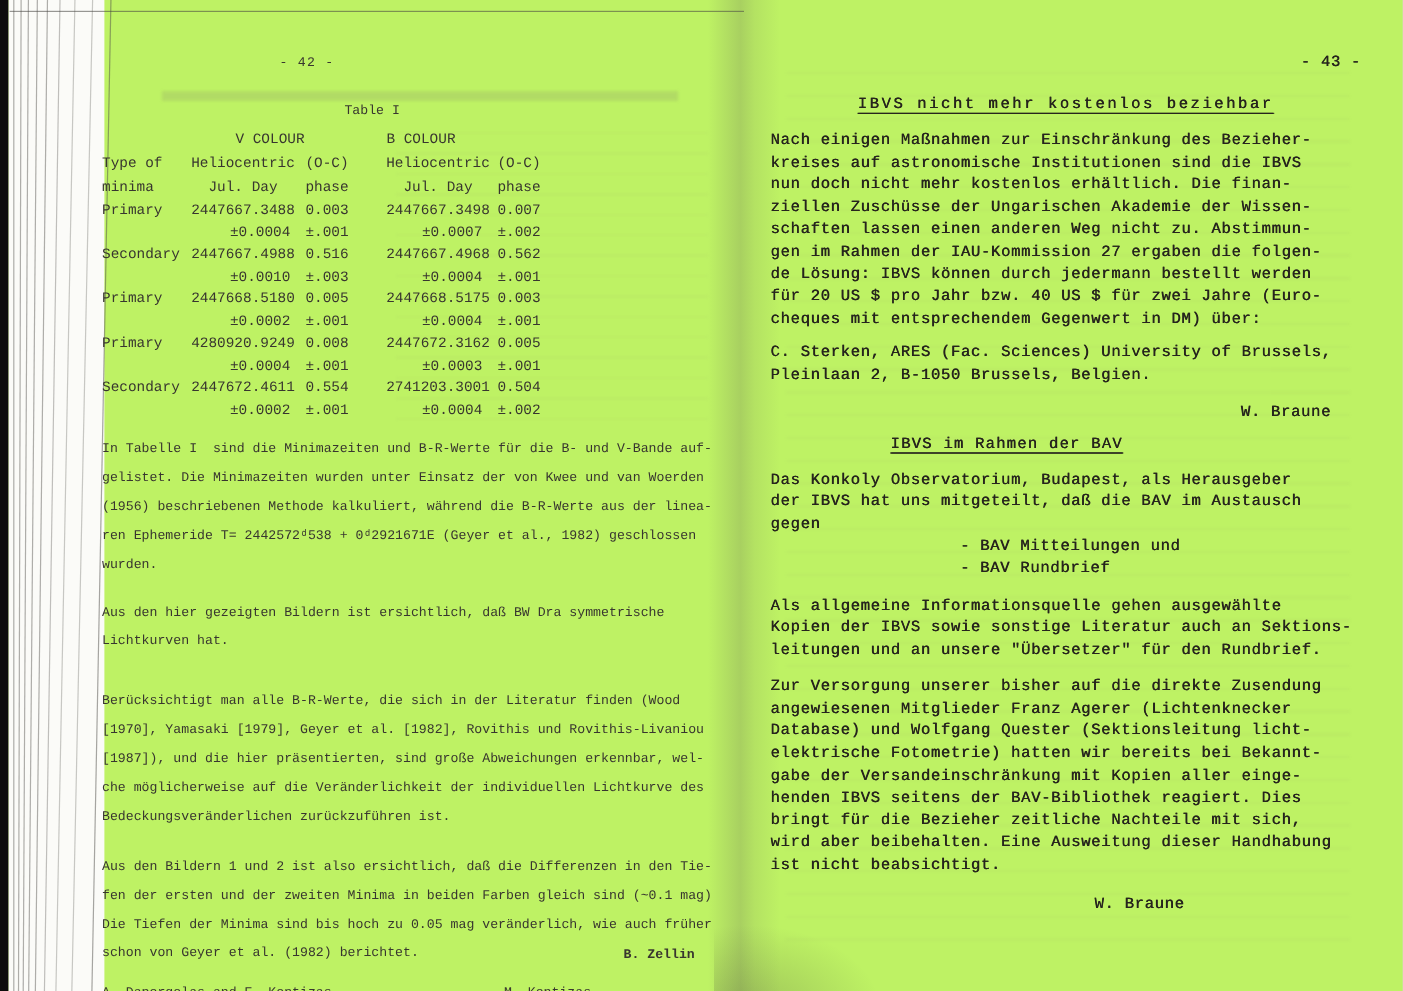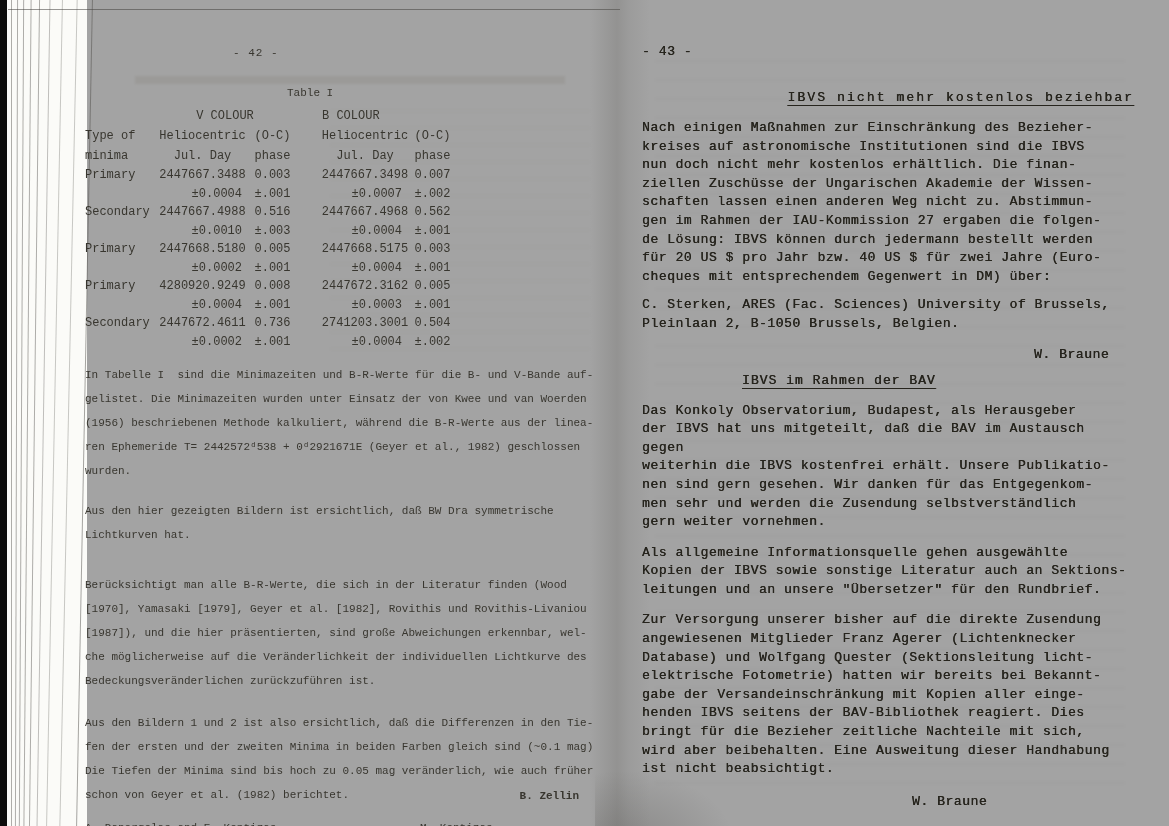--- a/index.html
+++ b/index.html
@@ -1,16 +1,16 @@
 <!DOCTYPE html>
 <html><head>
 <meta charset="utf-8">
 <style>
   html,body{margin:0;padding:0;background:#d8d6d2;}
-  .scan{position:relative;width:1169px;height:826px;background:#a3a3a3;overflow:hidden;
+  .scan{position:relative;width:1169px;height:826px;background:#bef264;overflow:hidden;
         font-family:"Liberation Mono","DejaVu Sans Mono","DejaVu Sans",monospace;color:#34322c;}
   
   .spine{position:absolute;left:0;top:0;width:7px;height:826px;background:#0d0d0c;}
   .edge-area{position:absolute;left:7px;top:0;width:80px;height:826px;background:#fbfbf8;}
   .edge-lines i{position:absolute;top:-6px;width:1px;height:840px;background:rgba(80,78,74,.45);display:block;}
   .edge-lines i:nth-child(1){left:11px;}
   .edge-lines i:nth-child(2){left:16px;transform:rotate(.15deg);}
   .edge-lines i:nth-child(3){left:21px;transform:rotate(.3deg);}
   .edge-lines i:nth-child(4){left:27px;transform:rotate(.5deg);}
   .edge-lines i:nth-child(5){left:34px;transform:rotate(.7deg);}
@@ -46,23 +46,23 @@
   .para{margin-top:16px;}
   .para.first{margin-top:12px;}
   .para.p3{margin-top:26px;}
   .para.p4{margin-top:18px;}
   .sig-left{margin-top:-21px;text-align:right;padding-right:18px;font-weight:bold;line-height:21px;}
   .addresses{display:flex;margin-top:14px;font-size:11px;line-height:15.5px;}
   .addr-l{width:335px;}
   
   .page.right{left:642px;width:492px;font-size:13px;letter-spacing:.55px;line-height:18.6px;
               color:#26241d;text-shadow:.35px 0 0 currentColor;}
-  .pagenum43{margin-top:44px;text-align:left;line-height:15px;}
+  .pagenum43{margin-top:44px;text-align:right;line-height:15px;}
   .rh{text-decoration:underline;text-underline-offset:4px;text-decoration-thickness:1px;}
-  .h1{margin-top:30px;text-align:right;letter-spacing:2.1px;line-height:18px;}
+  .h1{margin-top:19px;text-align:center;letter-spacing:2.1px;line-height:18px;}
   .h2{margin-top:8px;margin-left:100px;width:fit-content;letter-spacing:1px;line-height:18px;}
   .rp{margin-top:12px;}
   .rp.tight{margin-top:10px;}
   .blist{margin-left:158px;}
   .sig1{margin-top:11px;margin-left:392px;line-height:19px;}
   .sig2{margin-top:13px;margin-left:270px;line-height:19px;}
 </style>
 </head>
 <body>
 
@@ -180,21 +180,21 @@
         <div class="c rgt">±0.0004</div>
         <div class="c ctr">±.001</div>
         <div class="c"></div>
         <div class="c rgt">±0.0003</div>
         <div class="c ctr">±.001</div>
       </div>
 
       <div class="trow">
         <div class="c">Secondary</div>
         <div class="c ctr">2447672.4611</div>
-        <div class="c ctr">0.736</div>
+        <div class="c ctr">0.554</div>
         <div class="c"></div>
         <div class="c ctr">2741203.3001</div>
         <div class="c ctr">0.504</div>
       </div>
       <div class="trow">
         <div class="c"></div>
         <div class="c rgt">±0.0002</div>
         <div class="c ctr">±.001</div>
         <div class="c"></div>
         <div class="c rgt">±0.0004</div>
@@ -246,24 +246,22 @@
 de Lösung: IBVS können durch jedermann bestellt werden
 für 20 US $ pro Jahr bzw. 40 US $ für zwei Jahre (Euro-
 cheques mit entsprechendem Gegenwert in DM) über:</div>
     <div class="rp tight lines">C. Sterken, ARES (Fac. Sciences) University of Brussels,
 Pleinlaan 2, B-1050 Brussels, Belgien.</div>
     <div class="sig1">W. Braune</div>
     <div class="h2 rh">IBVS im Rahmen der BAV</div>
     <div class="rp lines">Das Konkoly Observatorium, Budapest, als Herausgeber
 der IBVS hat uns mitgeteilt, daß die BAV im Austausch
 gegen</div>
-    <div class="lines">weiterhin die IBVS kostenfrei erhält. Unsere Publikatio-
-nen sind gern gesehen. Wir danken für das Entgegenkom-
-men sehr und werden die Zusendung selbstverständlich
-gern weiter vornehmen.</div>
+    <div class="blist lines">- BAV Mitteilungen und
+- BAV Rundbrief</div>
     <div class="rp lines">Als allgemeine Informationsquelle gehen ausgewählte
 Kopien der IBVS sowie sonstige Literatur auch an Sektions-
 leitungen und an unsere "Übersetzer" für den Rundbrief.</div>
     <div class="rp lines">Zur Versorgung unserer bisher auf die direkte Zusendung
 angewiesenen Mitglieder Franz Agerer (Lichtenknecker
 Database) und Wolfgang Quester (Sektionsleitung licht-
 elektrische Fotometrie) hatten wir bereits bei Bekannt-
 gabe der Versandeinschränkung mit Kopien aller einge-
 henden IBVS seitens der BAV-Bibliothek reagiert. Dies
 bringt für die Bezieher zeitliche Nachteile mit sich,

